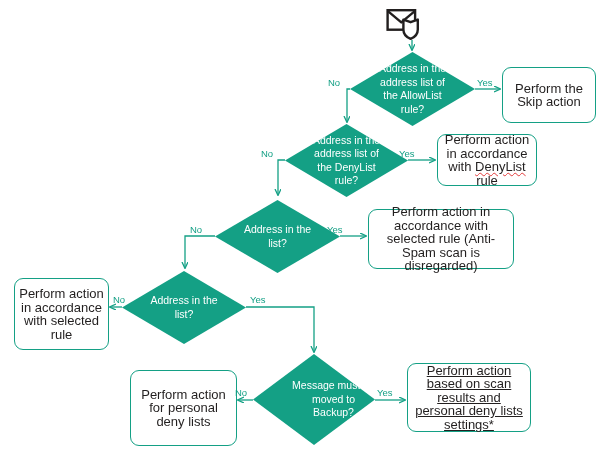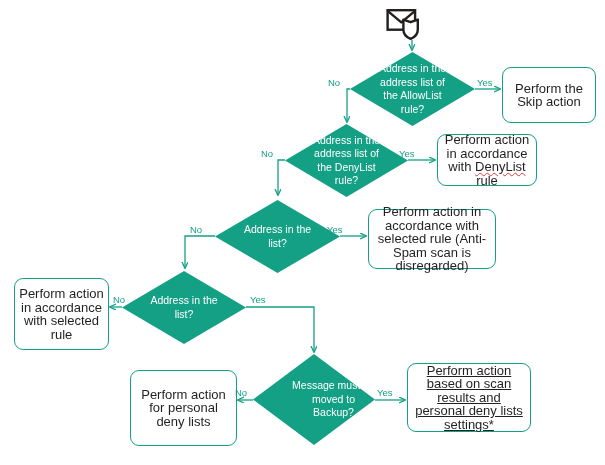--- a/index.html
+++ b/index.html
@@ -170,21 +170,21 @@
   </div>
 
   <div class="box" style="left:502px; top:67px; width:94px; height:56px;">
     <div class="btext">Perform the Skip action</div>
   </div>
 
   <div class="box" style="left:437px; top:134px; width:100px; height:52px;">
     <div class="btext"><span>Perform action in accordance with </span><span class="misspell">DenyList</span><span> rule</span></div>
   </div>
 
-  <div class="box" style="left:368px; top:209px; width:128px; height:60px;">
+  <div class="box" style="left:368px; top:209px; width:146px; height:60px;">
     <div class="btext">Perform action in accordance with selected rule (Anti-Spam scan is disregarded)</div>
   </div>
 
   <div class="box" style="left:14px; top:278px; width:95px; height:72px;">
     <div class="btext">Perform action in accordance with selected rule</div>
   </div>
 
   <div class="box" style="left:130px; top:370px; width:107px; height:76px;">
     <div class="btext">Perform action for personal deny lists</div>
   </div>

